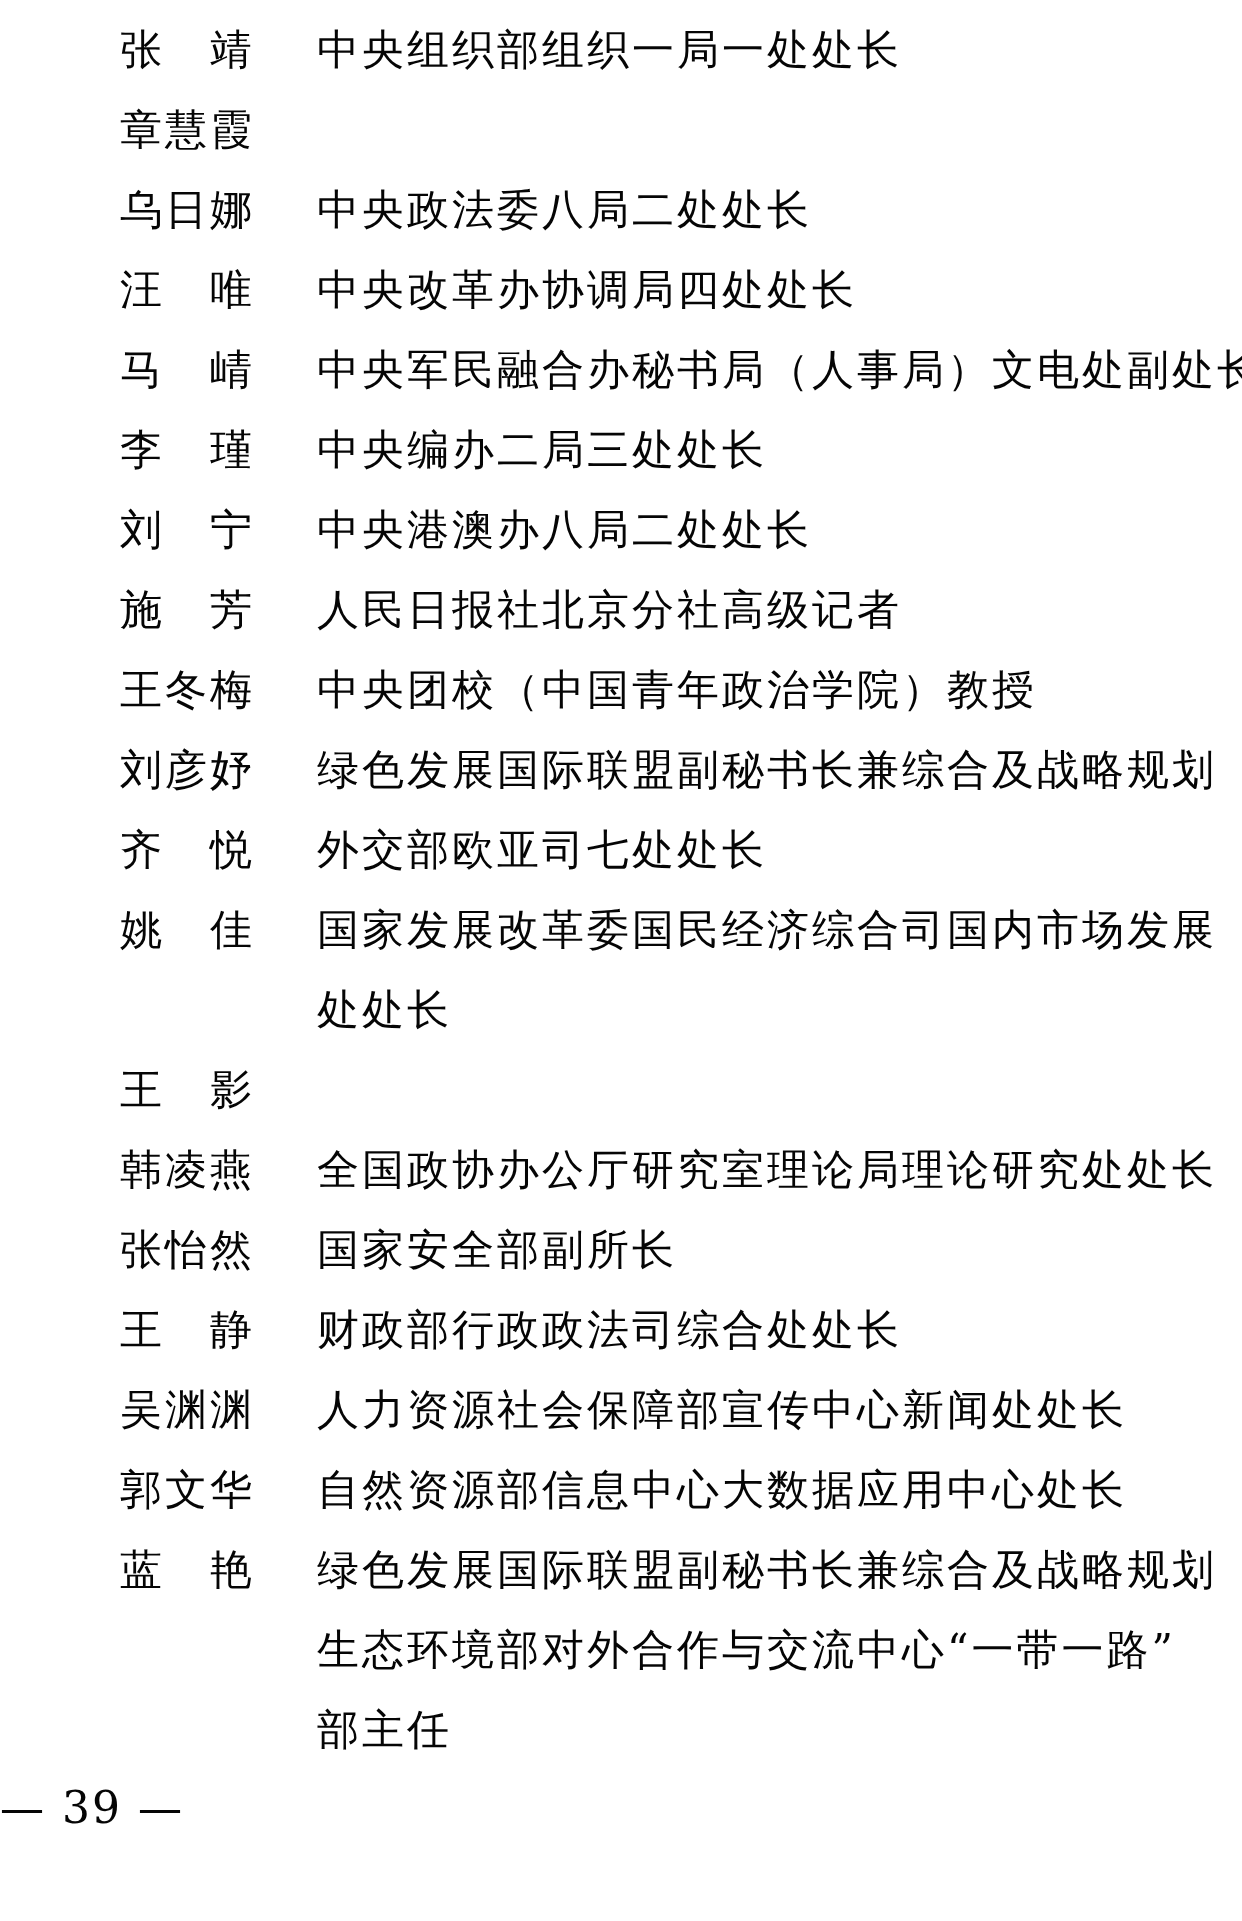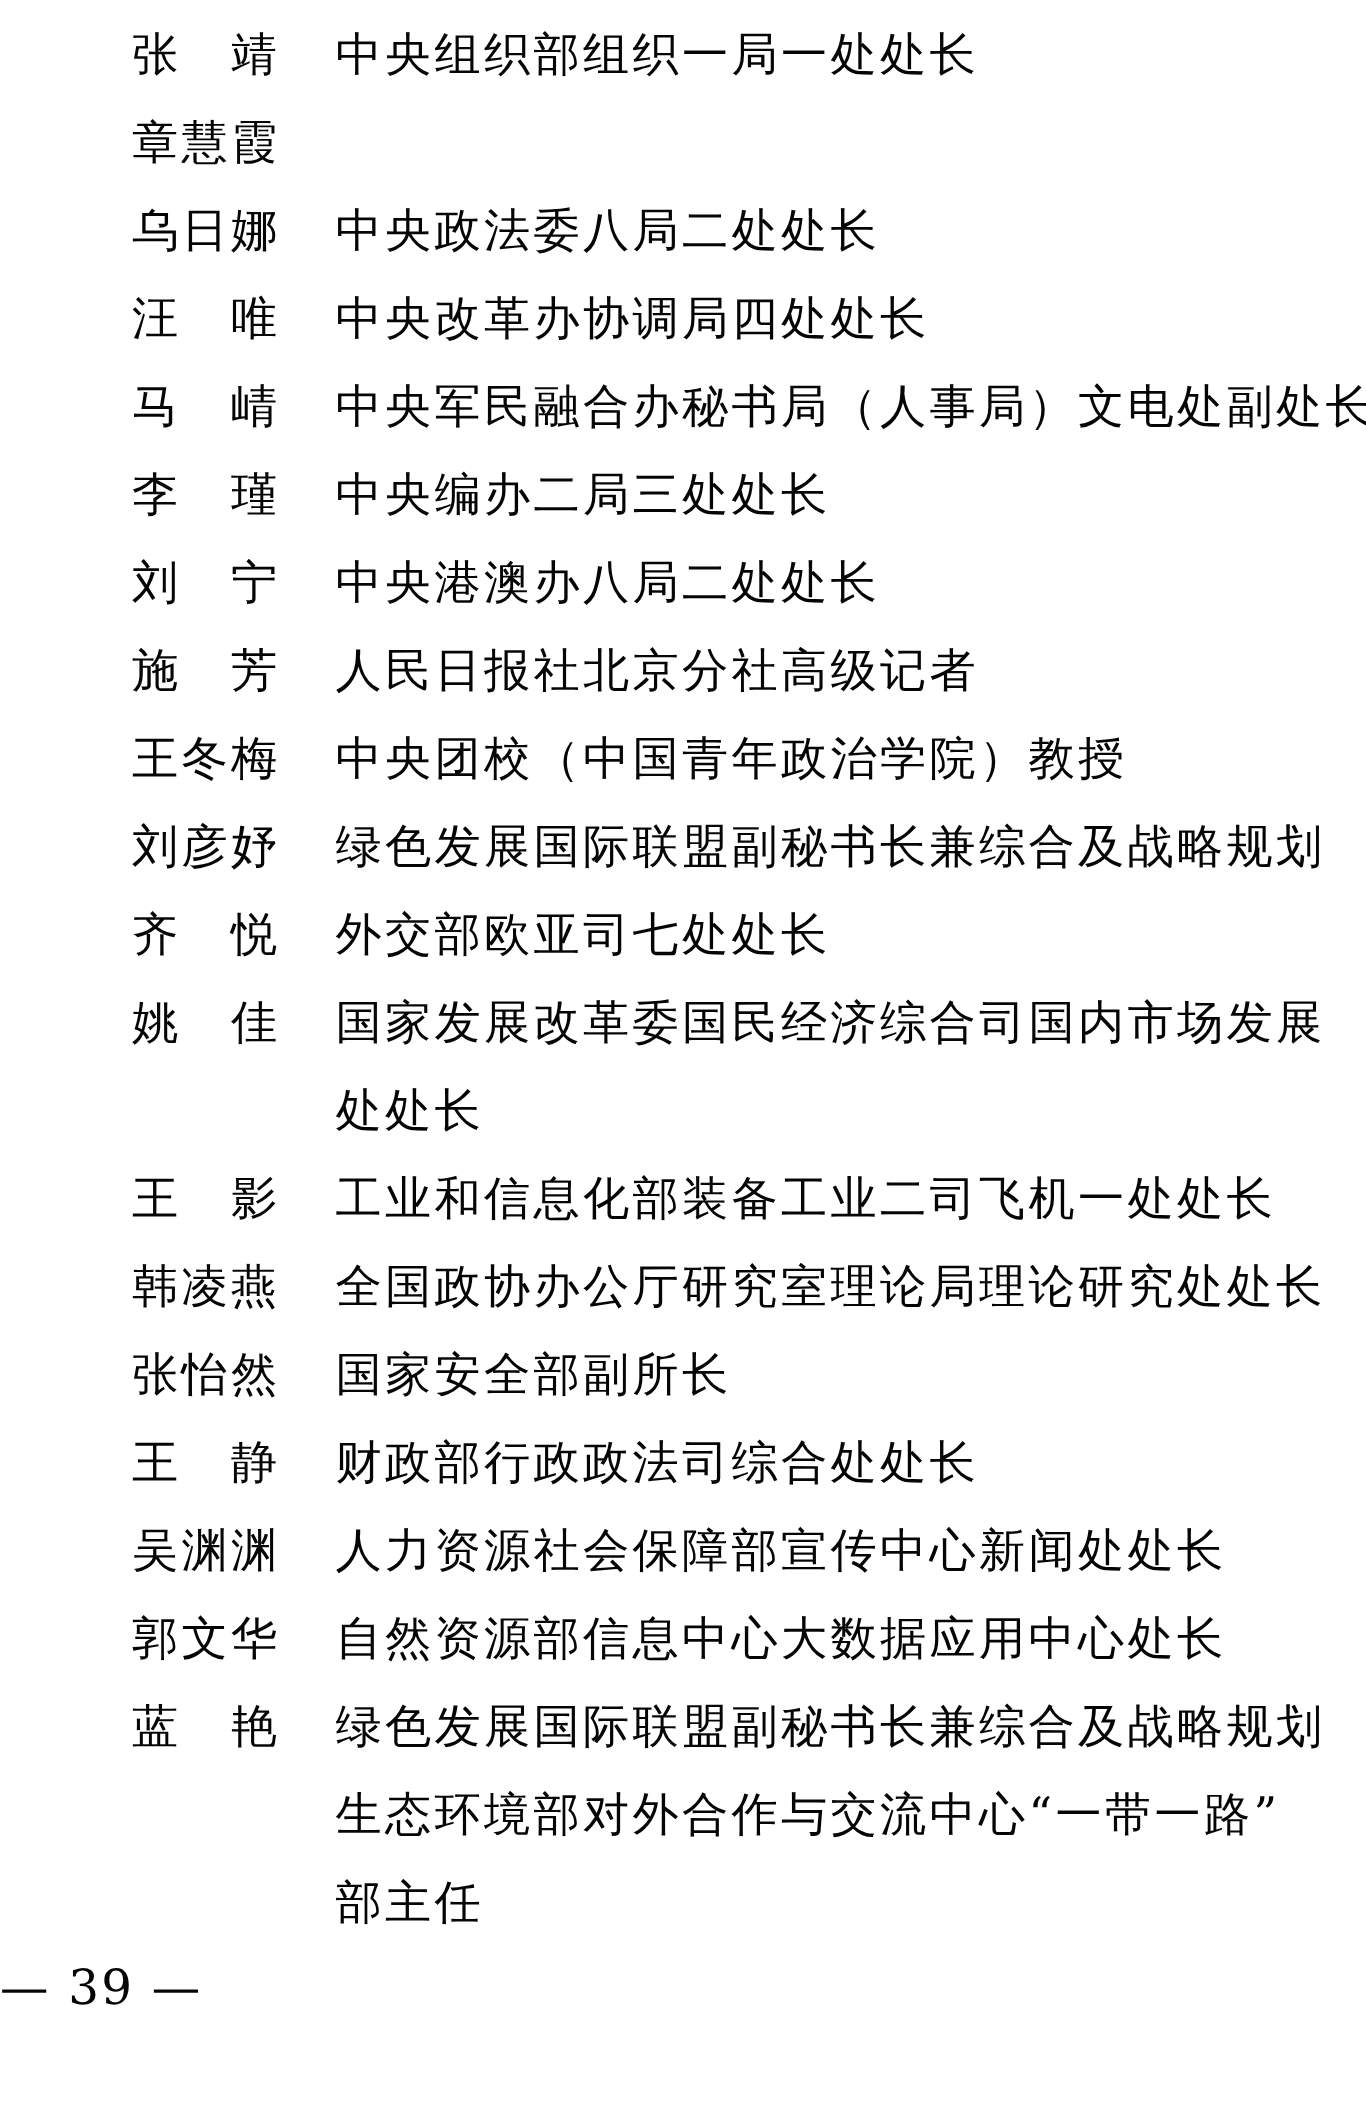--- a/index.html
+++ b/index.html
@@ -32,20 +32,21 @@
     display: flex;
     justify-content: space-between;
     font-size: 42px;
     line-height: 80px;
     flex-shrink: 0;
     white-space: nowrap;
   }
   .person-title {
     width: 905px;
     font-size: 42px;
+    margin-left: 12px;
   }
   .title-line {
     line-height: 80px;
     letter-spacing: 3px;
     white-space: nowrap;
   }
   .page-footer {
     position: absolute;
     top: 1778px;
     left: 0;
@@ -182,23 +183,20 @@
           <div class="title-line">国家发展改革委国民经济综合司国内市场发展</div>
           <div class="title-line">处处长</div>
         </div>
   </div>
 
   <div class="roster-row">
     <div class="person-name">
           <span>王</span>
           <span>影</span>
         </div>
-    <div class="person-title">
-          <div class="title-line">工业和信息化部装备工业二司飞机一处处长</div>
-        </div>
   </div>
 
   <div class="roster-row">
     <div class="person-name">
           <span>韩</span>
           <span>凌</span>
           <span>燕</span>
         </div>
     <div class="person-title">
           <div class="title-line">全国政协办公厅研究室理论局理论研究处处长</div>

